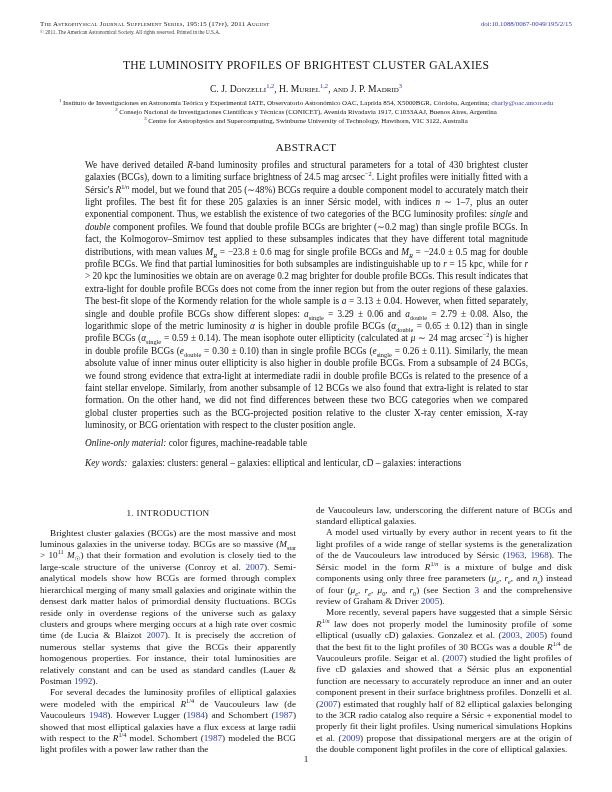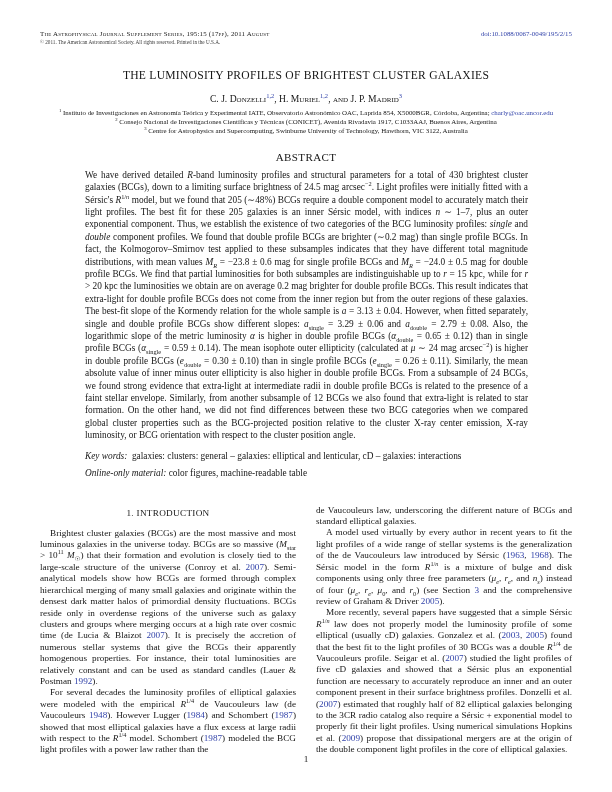--- a/index.html
+++ b/index.html
@@ -4,21 +4,21 @@
 <style>
   :root{
     --link:#3344aa;
     --text:#161616;
   }
   html,body{margin:0;padding:0;background:#ffffff;}
   .page{
     position:relative;
     width:612px;height:792px;
     box-sizing:border-box;
-    padding:30px 40px 0 40px;
+    padding:20px 40px 0 40px;
     background:#ffffff;
     color:var(--text);
     font-family:"Liberation Serif", serif;
   }
   .header{display:flex;justify-content:space-between;align-items:flex-start;}
   .journal-line{font-size:6.9px;font-variant:small-caps;letter-spacing:0.2px;}
   .copyright-line{font-size:5.2px;color:#3a3a3a;margin-top:1.5px;}
   .doi{font-size:6.9px;color:var(--link);}
   .title{
     margin:24px 0 0 0;
@@ -34,21 +34,21 @@
     margin:15px 0 0 0;text-align:center;
     font-size:11px;font-weight:normal;letter-spacing:0.4px;
   }
   .abstract-body{
     margin:6px 44px 0 45px;
     font-size:9.3px;line-height:12.4px;
     text-align:justify;
   }
   .meta-line{margin:8px 44px 0 45px;font-size:9.3px;line-height:12px;}
   .online{margin-top:5px;}
-  .columns{display:flex;gap:20px;margin-top:26px;}
+  .columns{display:flex;gap:20px;margin-top:36px;}
   .col{width:256px;}
   .section-heading{
     margin:3px 0 10px 0;text-align:center;
     font-size:9.2px;font-weight:normal;letter-spacing:0.3px;
   }
   .para{
     margin:0;font-size:9.2px;line-height:11.4px;
     text-align:justify;
   }
   .para.indent{text-indent:10px;}
@@ -80,23 +80,23 @@
       <div class="affil"><sup>1</sup> Instituto de Investigaciones en Astronomía Teórica y Experimental IATE, Observatorio Astronómico OAC, Laprida 854, X5000BGR, Córdoba, Argentina; <span class="lnk">charly@oac.uncor.edu</span></div>
       <div class="affil"><sup>2</sup> Consejo Nacional de Investigaciones Científicas y Técnicas (CONICET), Avenida Rivadavia 1917, C1033AAJ, Buenos Aires, Argentina</div>
       <div class="affil"><sup>3</sup> Centre for Astrophysics and Supercomputing, Swinburne University of Technology, Hawthorn, VIC 3122, Australia</div>
     </div>
 
 
   <h2 class="abstract-heading">ABSTRACT</h2>
 
   <p class="abstract-body">We have derived detailed <i>R</i>-band luminosity profiles and structural parameters for a total of 430 brightest cluster galaxies (BCGs), down to a limiting surface brightness of 24.5 mag arcsec<sup>−2</sup>. Light profiles were initially fitted with a Sérsic's <i>R</i><sup>1/<i>n</i></sup> model, but we found that 205 (∼48%) BCGs require a double component model to accurately match their light profiles. The best fit for these 205 galaxies is an inner Sérsic model, with indices <i>n</i> ∼ 1–7, plus an outer exponential component. Thus, we establish the existence of two categories of the BCG luminosity profiles: <i>single</i> and <i>double</i> component profiles. We found that double profile BCGs are brighter (∼0.2 mag) than single profile BCGs. In fact, the Kolmogorov–Smirnov test applied to these subsamples indicates that they have different total magnitude distributions, with mean values <i>M<sub>R</sub></i> = −23.8 ± 0.6 mag for single profile BCGs and <i>M<sub>R</sub></i> = −24.0 ± 0.5 mag for double profile BCGs. We find that partial luminosities for both subsamples are indistinguishable up to <i>r</i> = 15 kpc, while for <i>r</i> &gt; 20 kpc the luminosities we obtain are on average 0.2 mag brighter for double profile BCGs. This result indicates that extra-light for double profile BCGs does not come from the inner region but from the outer regions of these galaxies. The best-fit slope of the Kormendy relation for the whole sample is <i>a</i> = 3.13 ± 0.04. However, when fitted separately, single and double profile BCGs show different slopes: <i>a</i><sub>single</sub> = 3.29 ± 0.06 and <i>a</i><sub>double</sub> = 2.79 ± 0.08. Also, the logarithmic slope of the metric luminosity <i>α</i> is higher in double profile BCGs (<i>α</i><sub>double</sub> = 0.65 ± 0.12) than in single profile BCGs (<i>α</i><sub>single</sub> = 0.59 ± 0.14). The mean isophote outer ellipticity (calculated at <i>μ</i> ∼ 24 mag arcsec<sup>−2</sup>) is higher in double profile BCGs (<i>e</i><sub>double</sub> = 0.30 ± 0.10) than in single profile BCGs (<i>e</i><sub>single</sub> = 0.26 ± 0.11). Similarly, the mean absolute value of inner minus outer ellipticity is also higher in double profile BCGs. From a subsample of 24 BCGs, we found strong evidence that extra-light at intermediate radii in double profile BCGs is related to the presence of a faint stellar envelope. Similarly, from another subsample of 12 BCGs we also found that extra-light is related to star formation. On the other hand, we did not find differences between these two BCG categories when we compared global cluster properties such as the BCG-projected position relative to the cluster X-ray center emission, X-ray luminosity, or BCG orientation with respect to the cluster position angle.</p>
 
+  <p class="meta-line online"><i>Online-only material:</i> color figures, machine-readable table</p>
+
   <p class="meta-line keywords"><i>Key words:</i>&nbsp; galaxies: clusters: general – galaxies: elliptical and lenticular, cD – galaxies: interactions</p>
-
-  <p class="meta-line online"><i>Online-only material:</i> color figures, machine-readable table</p>
 
   <div class="columns">
     <div class="col">
       <h3 class="section-heading">1. INTRODUCTION</h3>
       <div>
           <p class="para indent">Brightest cluster galaxies (BCGs) are the most massive and most luminous galaxies in the universe today. BCGs are so massive (<i>M</i><sub>star</sub> &gt; 10<sup>11</sup> <i>M</i><sub>☉</sub>) that their formation and evolution is closely tied to the large-scale structure of the universe (Conroy et al. <span class="lnk">2007</span>). Semi-analytical models show how BCGs are formed through complex hierarchical merging of many small galaxies and originate within the densest dark matter halos of primordial density fluctuations. BCGs reside only in overdense regions of the universe such as galaxy clusters and groups where merging occurs at a high rate over cosmic time (de Lucia &amp; Blaizot <span class="lnk">2007</span>). It is precisely the accretion of numerous stellar systems that give the BCGs their apparently homogenous properties. For instance, their total luminosities are relatively constant and can be used as standard candles (Lauer &amp; Postman <span class="lnk">1992</span>).</p>
           <p class="para indent">For several decades the luminosity profiles of elliptical galaxies were modeled with the empirical <i>R</i><sup>1/4</sup> de Vaucouleurs law (de Vaucouleurs <span class="lnk">1948</span>). However Lugger (<span class="lnk">1984</span>) and Schombert (<span class="lnk">1987</span>) showed that most elliptical galaxies have a flux excess at large radii with respect to the <i>R</i><sup>1/4</sup> model. Schombert (<span class="lnk">1987</span>) modeled the BCG light profiles with a power law rather than the</p>
         </div>
     </div>
     <div class="col">

